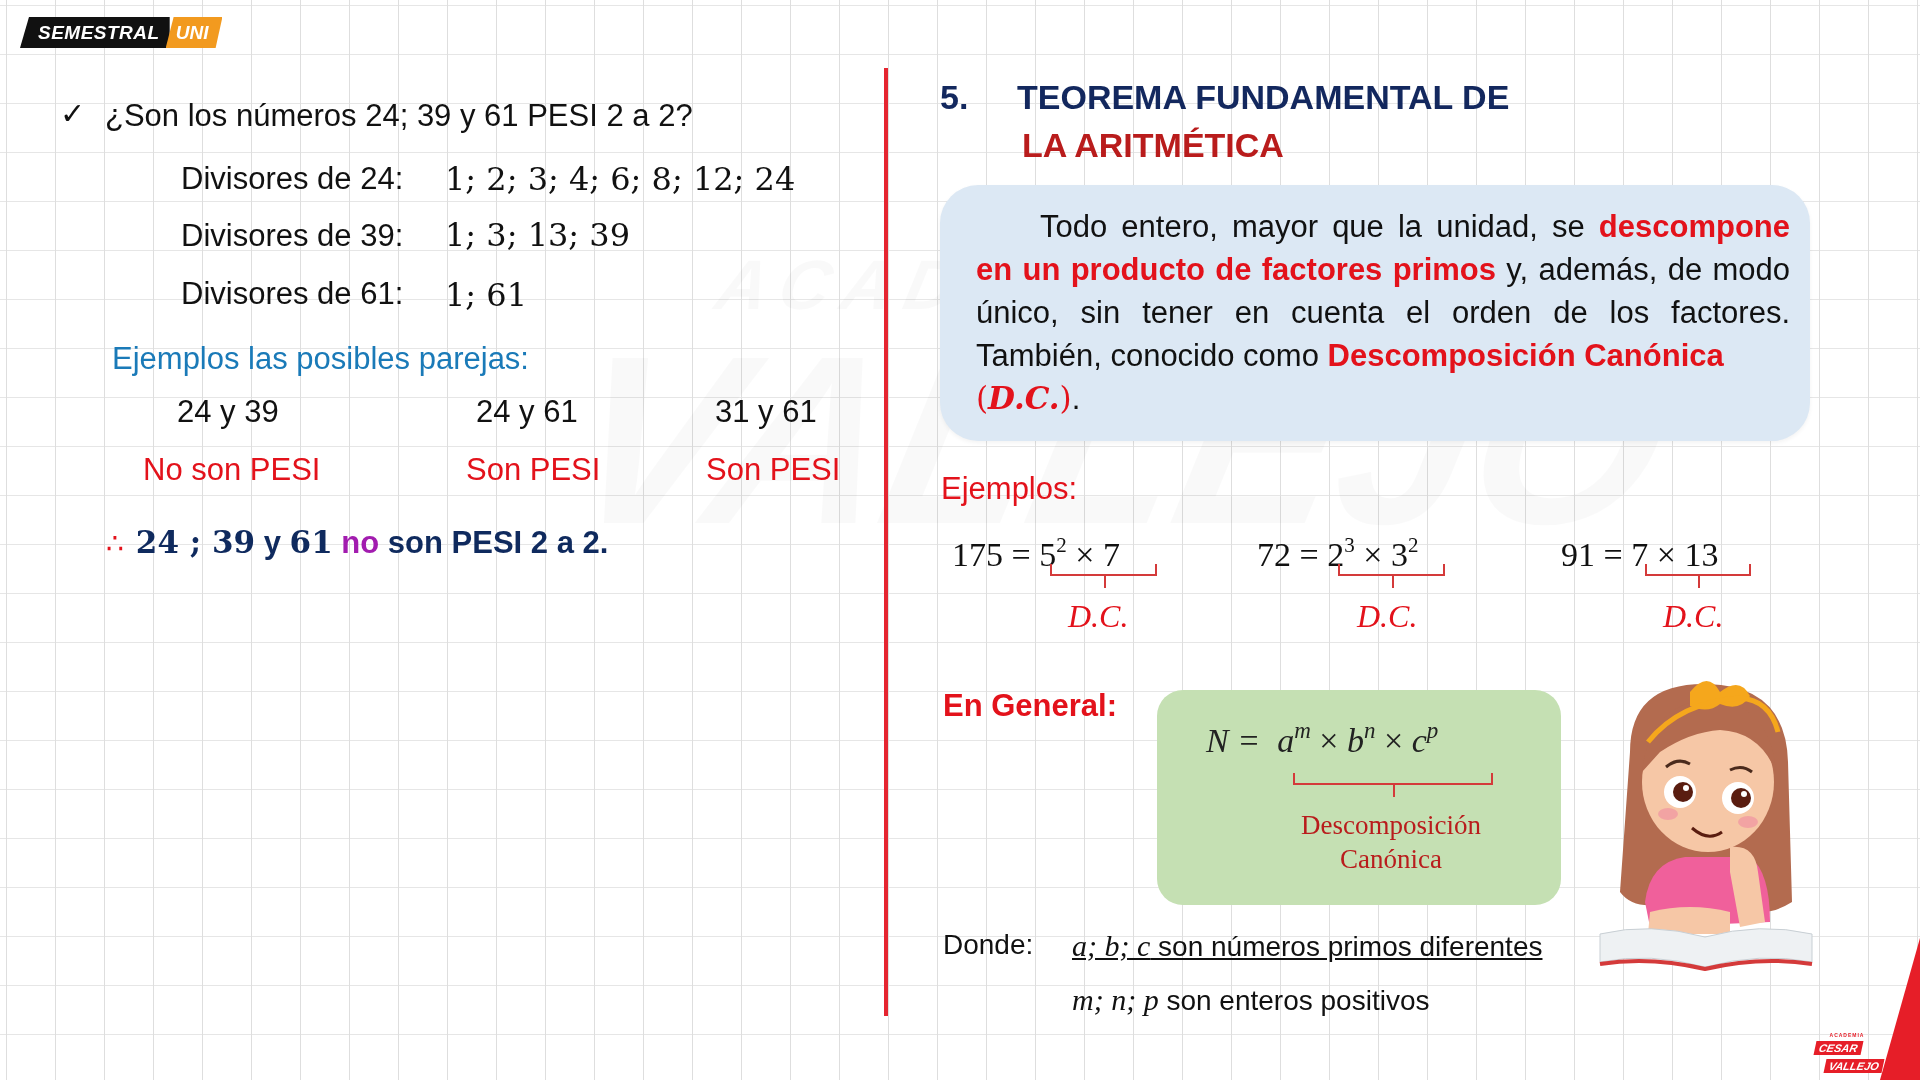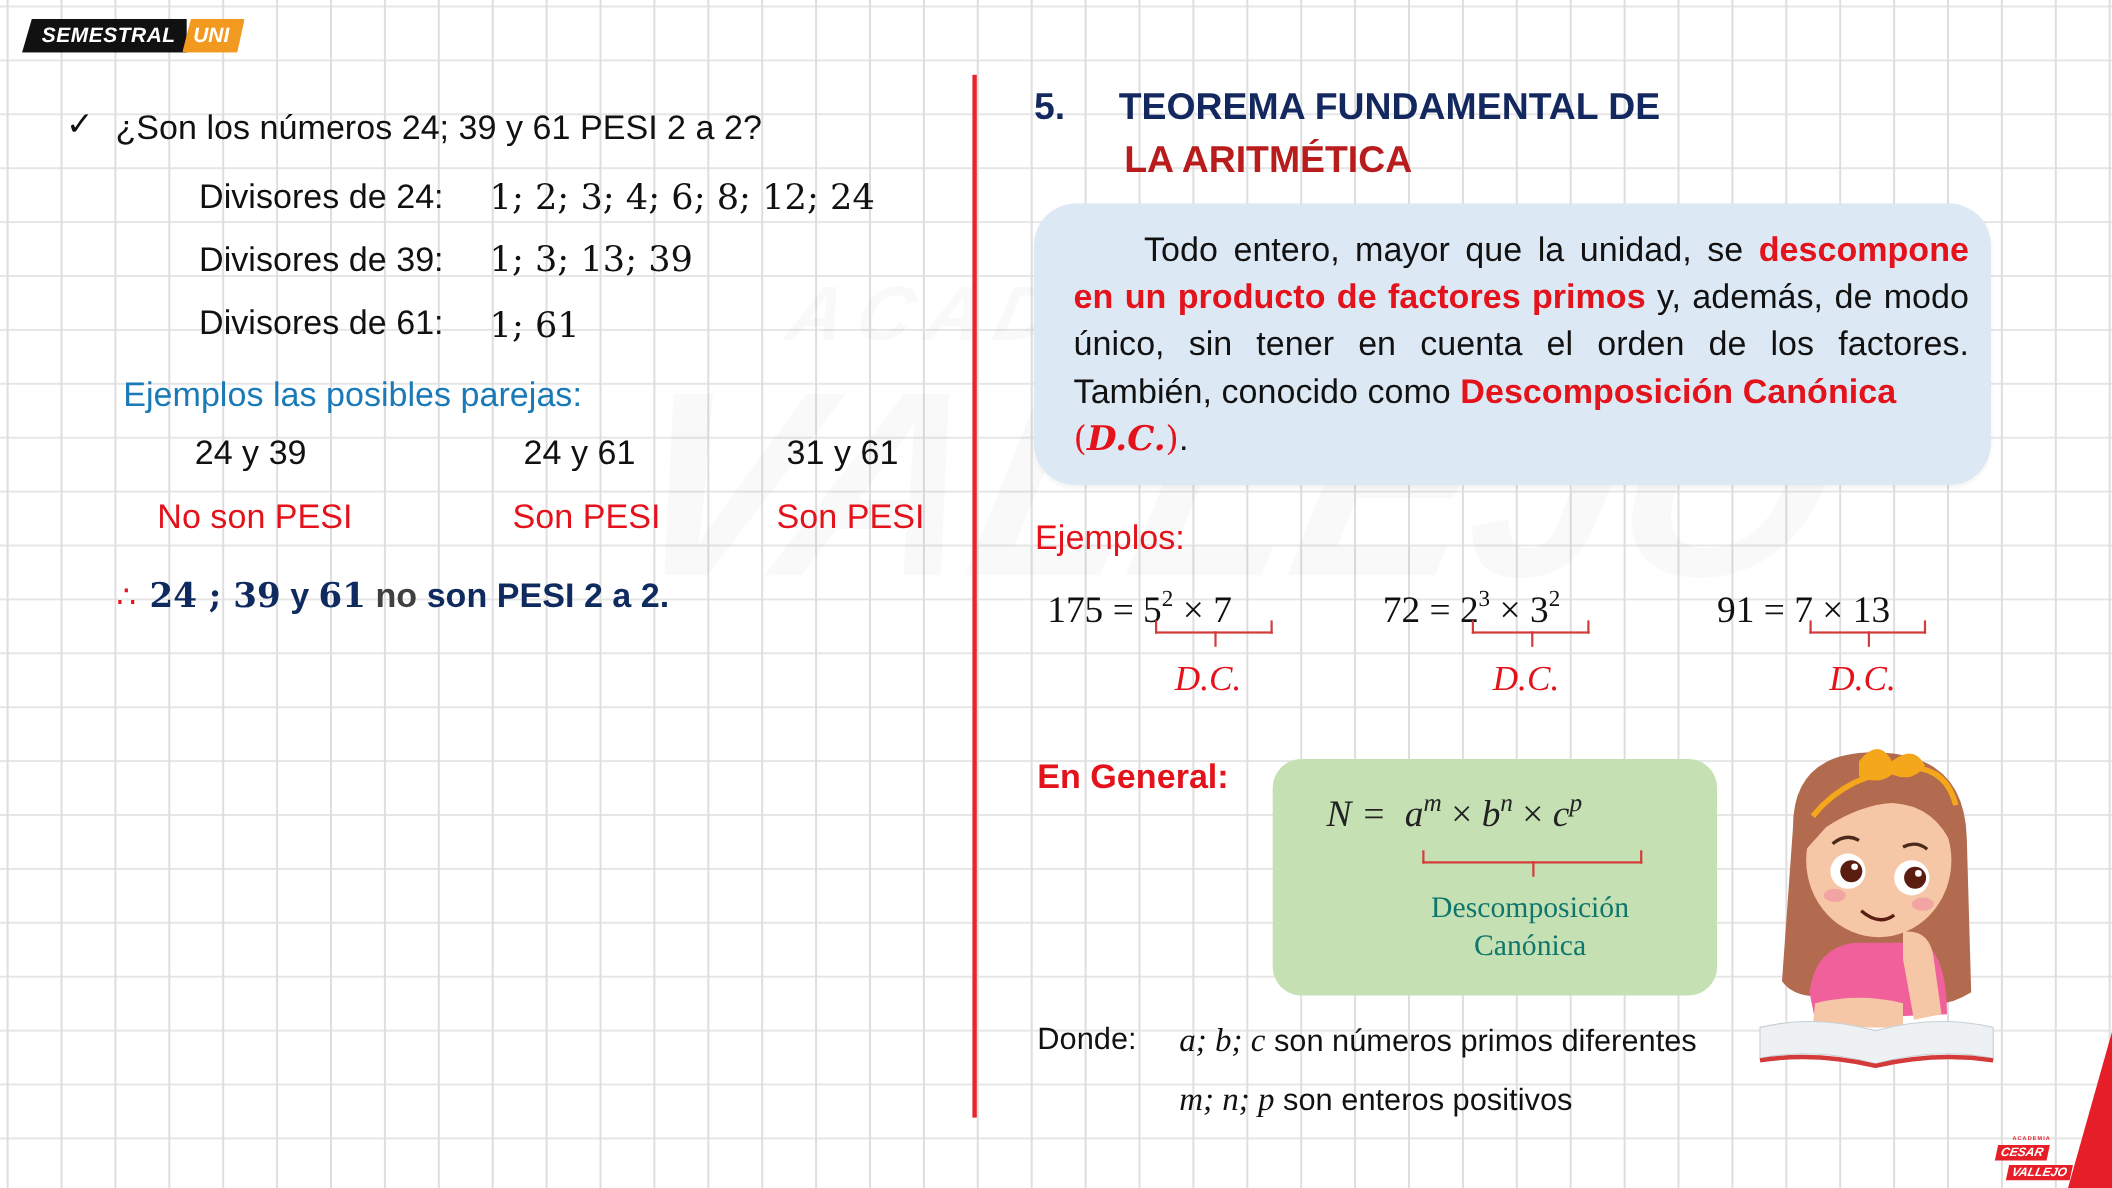--- a/index.html
+++ b/index.html
@@ -40,21 +40,21 @@
   .check { left:60px; top:96px; font-size:30px; }
   .question { left:105px; top:98px; }
   .div-label { left:181px; font-size:31px; }
   .div-val { left:445px; font-size:32px; }
   .formando { left:112px; top:341px; font-size:31px; color:#1a7ab8; }
   .pair { top:394px; font-size:31px; }
   .result { top:452px; font-size:31px; color:#e3121b; }
   .conclusion { left:106px; top:524px; font-size:31px; font-weight:bold; color:#0f2a5e; }
   .conclusion .dots { color:#e3121b; font-weight:normal; margin-right:12px; font-size:28px; }
   .conclusion .num { font-family:"DejaVu Serif", serif; font-size:31px; }
-  .conclusion .no { color:#404040;margin-top:24px; }
+  .conclusion .no { color:#a21caf;margin-top:24px; }
 
   .divider { position:absolute; left:884px; top:68px; width:4px; height:948px; background:#e52530; }
 
   .h-num { left:940px; top:78px; font-size:34px; font-weight:bold; color:#13285e; }
   .h-title1 { left:1017px; top:78px; font-size:34px; font-weight:bold; color:#13285e;text-align:right; }
   .h-title2 { left:1022px; top:126px; font-size:34px; font-weight:bold; color:#b91c1c; }
 
   .def-box {
     position:absolute; left:940px; top:185px; width:870px; height:256px;
     background:#dce8f4; border-radius:38px;
@@ -75,25 +75,25 @@
   .eq sup { font-size:21px; vertical-align:14px; line-height:0; }
   .brace { position:absolute; border:2px solid #d43a3a; border-top:none; height:12px; }
   .brace::after { content:""; position:absolute; left:50%; top:10px; width:2px; height:14px; background:#d43a3a; }
   .dc-label { top:598px; font-size:32px; color:#e3121b; }
 
   .en-general { left:943px; top:688px; font-size:31px; font-weight:bold; color:#e3121b; }
   .green-box { position:absolute; left:1157px; top:690px; width:404px; height:215px;
     background:#c5e0b3; border-radius:26px; }
   .gen-eq { left:1206px; top:722px; font-size:34px; font-family:"Liberation Serif", "DejaVu Serif", serif; color:#222; }
   .gen-eq sup { font-size:23px; vertical-align:14px; line-height:0; }
-  .gen-label { left:1260px; top:808px; width:262px; text-align:center; font-size:27px; color:#0f766e;
+  .gen-label { left:1260px; top:808px; width:262px; text-align:center; font-size:27px; color:#b91c1c;
     font-family:"Liberation Serif","DejaVu Serif", serif; line-height:34px; white-space:normal; }
 
   .donde { left:943px; top:929px; font-size:28px; color:#111; }
-  .where1 { left:1072px; top:929px; font-size:28px; color:#111; }
+  .where1 { left:1072px; top:929px; font-size:28px; color:#111;text-decoration:underline; }
   .where2 { left:1072px; top:983px; font-size:28px; color:#111; }
   .where1 .mi, .where2 .mi { font-family:"Liberation Serif", serif; font-style:italic; font-size:30px; }
 
   
   .girl { position:absolute; left:1590px; top:672px; width:230px; height:330px; }
 
   .corner-tri { position:absolute; right:0; bottom:0; width:40px; height:142px;
     background:#e61e28; clip-path:polygon(100% 0,100% 100%,0 100%); }
   .cv-logo { position:absolute; left:1815px; top:1032px; width:64px; height:42px; }
   .cv-logo .top { font-size:5px; color:#e61e28; text-align:center; letter-spacing:1px; font-weight:bold; }

